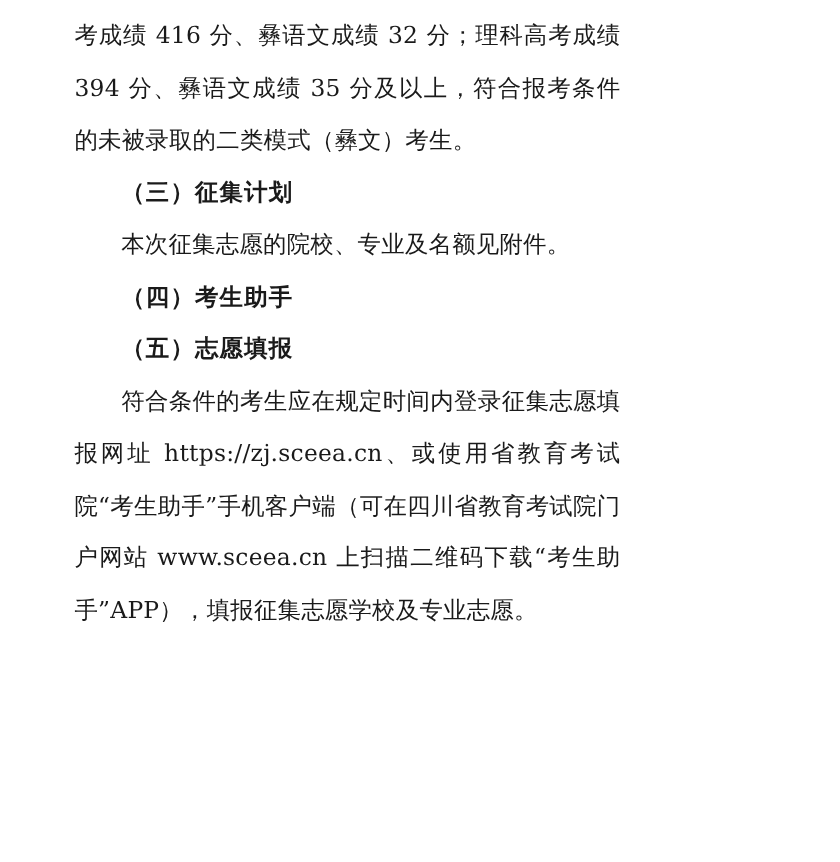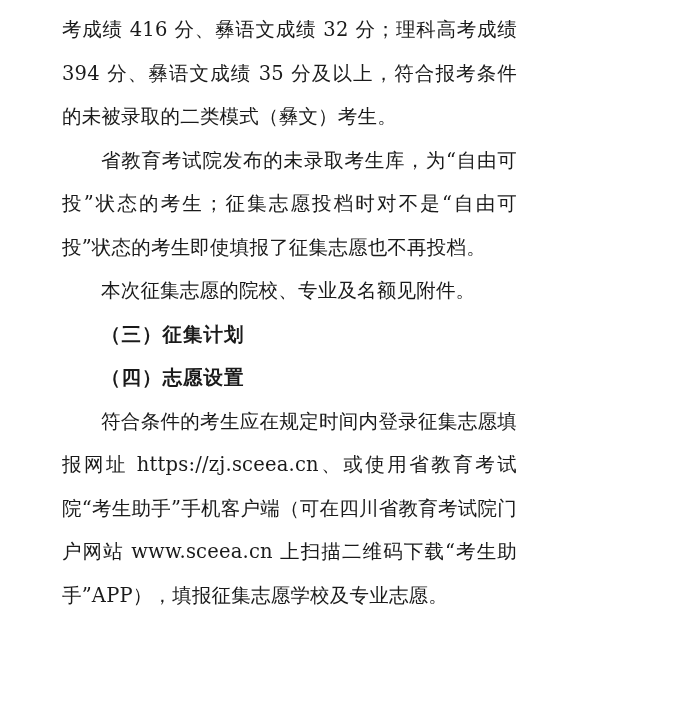--- a/index.html
+++ b/index.html
@@ -44,26 +44,26 @@
 </style>
 </head>
 <body>
 
 <div class="page">
   <div class="doc-body">
 
     <p class="para noindent">考成绩 416 分、彝语文成绩 32 分；理科高考成绩 394 分、彝语文成绩 35 分及以上，符合报考条件的未被录取的二类模式（彝文）考生。</p>
 
 
-    <p class="para">省教育考试院发布的未录取考生库，为“自由可投”状态的考生；征集志愿投档时对不是“自由可投”状态的考生即使填报了征集志愿也不再投档。</p>
+
+    <p class="para heading">（三）征集计划</p>
 
     <p class="para">本次征集志愿的院校、专业及名额见附件。</p>
 
-    <p class="para heading">（三）征集计划</p>
-
-    <p class="para heading">（四）志愿设置</p>
+    <p class="para heading">（四）考生助手</p>
 
 
+    <p class="para heading">（五）志愿填报</p>
 
     <p class="para">符合条件的考生应在规定时间内登录征集志愿填报网址 https://zj.sceea.cn、或使用省教育考试院“考生助手”手机客户端（可在四川省教育考试院门户网站 www.sceea.cn 上扫描二维码下载“考生助手”APP），填报征集志愿学校及专业志愿。</p>
 
   </div>
 </div>
 
 </body></html>

